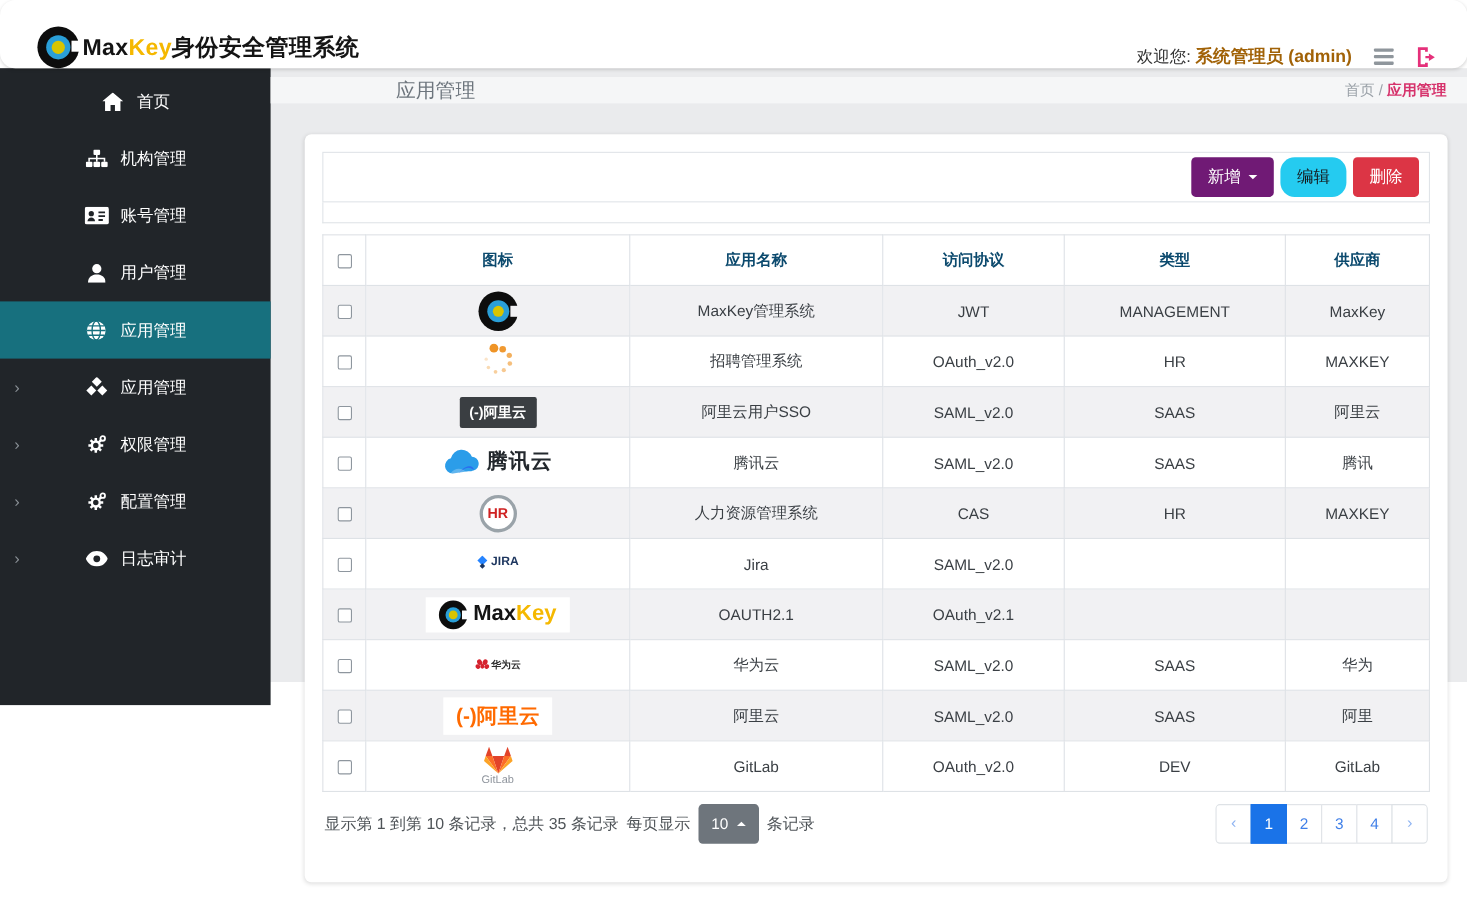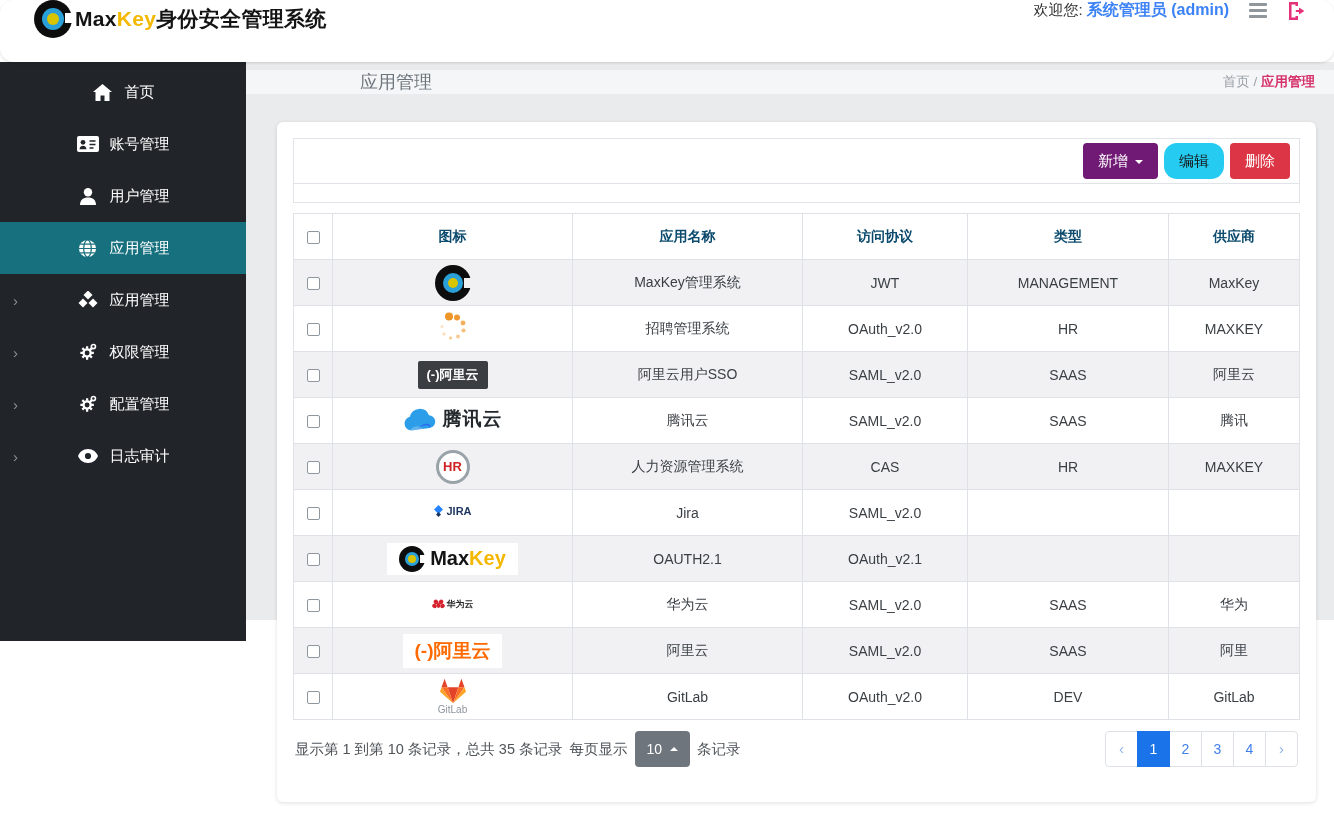--- a/index.html
+++ b/index.html
@@ -1,28 +1,28 @@
 <!DOCTYPE html>
 <html><head>
 <meta charset="utf-8">
 <style>
   * { box-sizing: border-box; margin: 0; padding: 0; }
   html,body { width:1334px; height:839px; overflow:hidden; background:#fff;
     font-family:"Liberation Sans","DejaVu Sans",sans-serif; }
 
   
-  .topbar { height:62px; display:flex; align-items:flex-start; justify-content:space-between;
-    padding:0 26px 12px 34px; background:#fff; position:relative; z-index:5;
+  .topbar { height:62px; display:flex; align-items:flex-end; justify-content:space-between;
+    padding:0 26px 0 34px; background:#fff; position:relative; z-index:5;
     box-shadow:0 1px 3px rgba(0,0,0,.14);border-radius:14px; }
   .brand { display:flex; align-items:center; gap:3px; }
   .brand-text { font-size:21px; font-weight:bold; color:#141414; letter-spacing:.3px; }
   .brand-key { color:#f5b800; }
   .topbar-right { display:flex; align-items:center; gap:20px; }
   .welcome { font-size:15px; color:#333; }
-  .welcome b { font-size:16px; color:#3b82f6; }
+  .welcome b { font-size:16px; color:#a16207; }
   .menu-icon { display:flex; flex-direction:column; gap:3px; cursor:pointer; }
   .menu-icon span { width:18px; height:3px; background:#8f969c; border-radius:1px; }
   .logout-icon { cursor:pointer; display:flex; }
 
   
   .mkc { position:relative; width:36px; height:36px; margin:0 auto; }
   .mkc .ring { position:absolute; inset:0; background:#0d0d0d; border-radius:50%; }
   .mkc .blue { position:absolute; inset:8px; background:#2a9fd8; border-radius:50%; }
   .mkc .yellow { position:absolute; inset:13px; background:#d9c400; border-radius:50%; }
   .mkc .notch { position:absolute; right:-2px; top:13px; width:9px; height:10px; background:var(--bg,#fff); }
@@ -146,20 +146,36 @@
 
   <div class="sidebar">
     <div class="side-menu">
       <div class="menu-item">
         <span class="mi-icon">
           <svg width="19" height="17" viewBox="0 0 19 17">
               <path d="M9.5 0 0 8h2.5v9h5v-5.5h4V17h5V8H19z" fill="#fff"></path>
             </svg>
         </span>
           <span>首页</span>
+      </div>
+      <div class="menu-item">
+        <span class="mi-icon">
+          <svg width="20" height="16" viewBox="0 0 20 16">
+              <g fill="#fff">
+                <rect x="7" y="0" width="6" height="5" rx="1"></rect>
+                <rect x="0" y="11" width="6" height="5" rx="1"></rect>
+                <rect x="7" y="11" width="6" height="5" rx="1"></rect>
+                <rect x="14" y="11" width="6" height="5" rx="1"></rect>
+              </g>
+              <g stroke="#fff" stroke-width="1.4" fill="none">
+                <path d="M10 5v3M3 11V8h14v3M10 8v3"></path>
+              </g>
+            </svg>
+        </span>
+          <span>机构管理</span>
       </div>
       <div class="menu-item">
         <span class="mi-icon">
           <svg width="22" height="16" viewBox="0 0 22 16">
               <rect width="22" height="16" rx="2" fill="#fff"></rect>
               <circle cx="6" cy="6.3" r="2.4" fill="#212529"></circle>
               <path d="M2.5 13.2c.4-2.4 1.8-3.4 3.5-3.4s3.1 1 3.5 3.4z" fill="#212529"></path>
               <g stroke="#212529" stroke-width="1.6">
                 <path d="M12.5 5h6M12.5 8.5h6M12.5 12h4"></path>
               </g>

